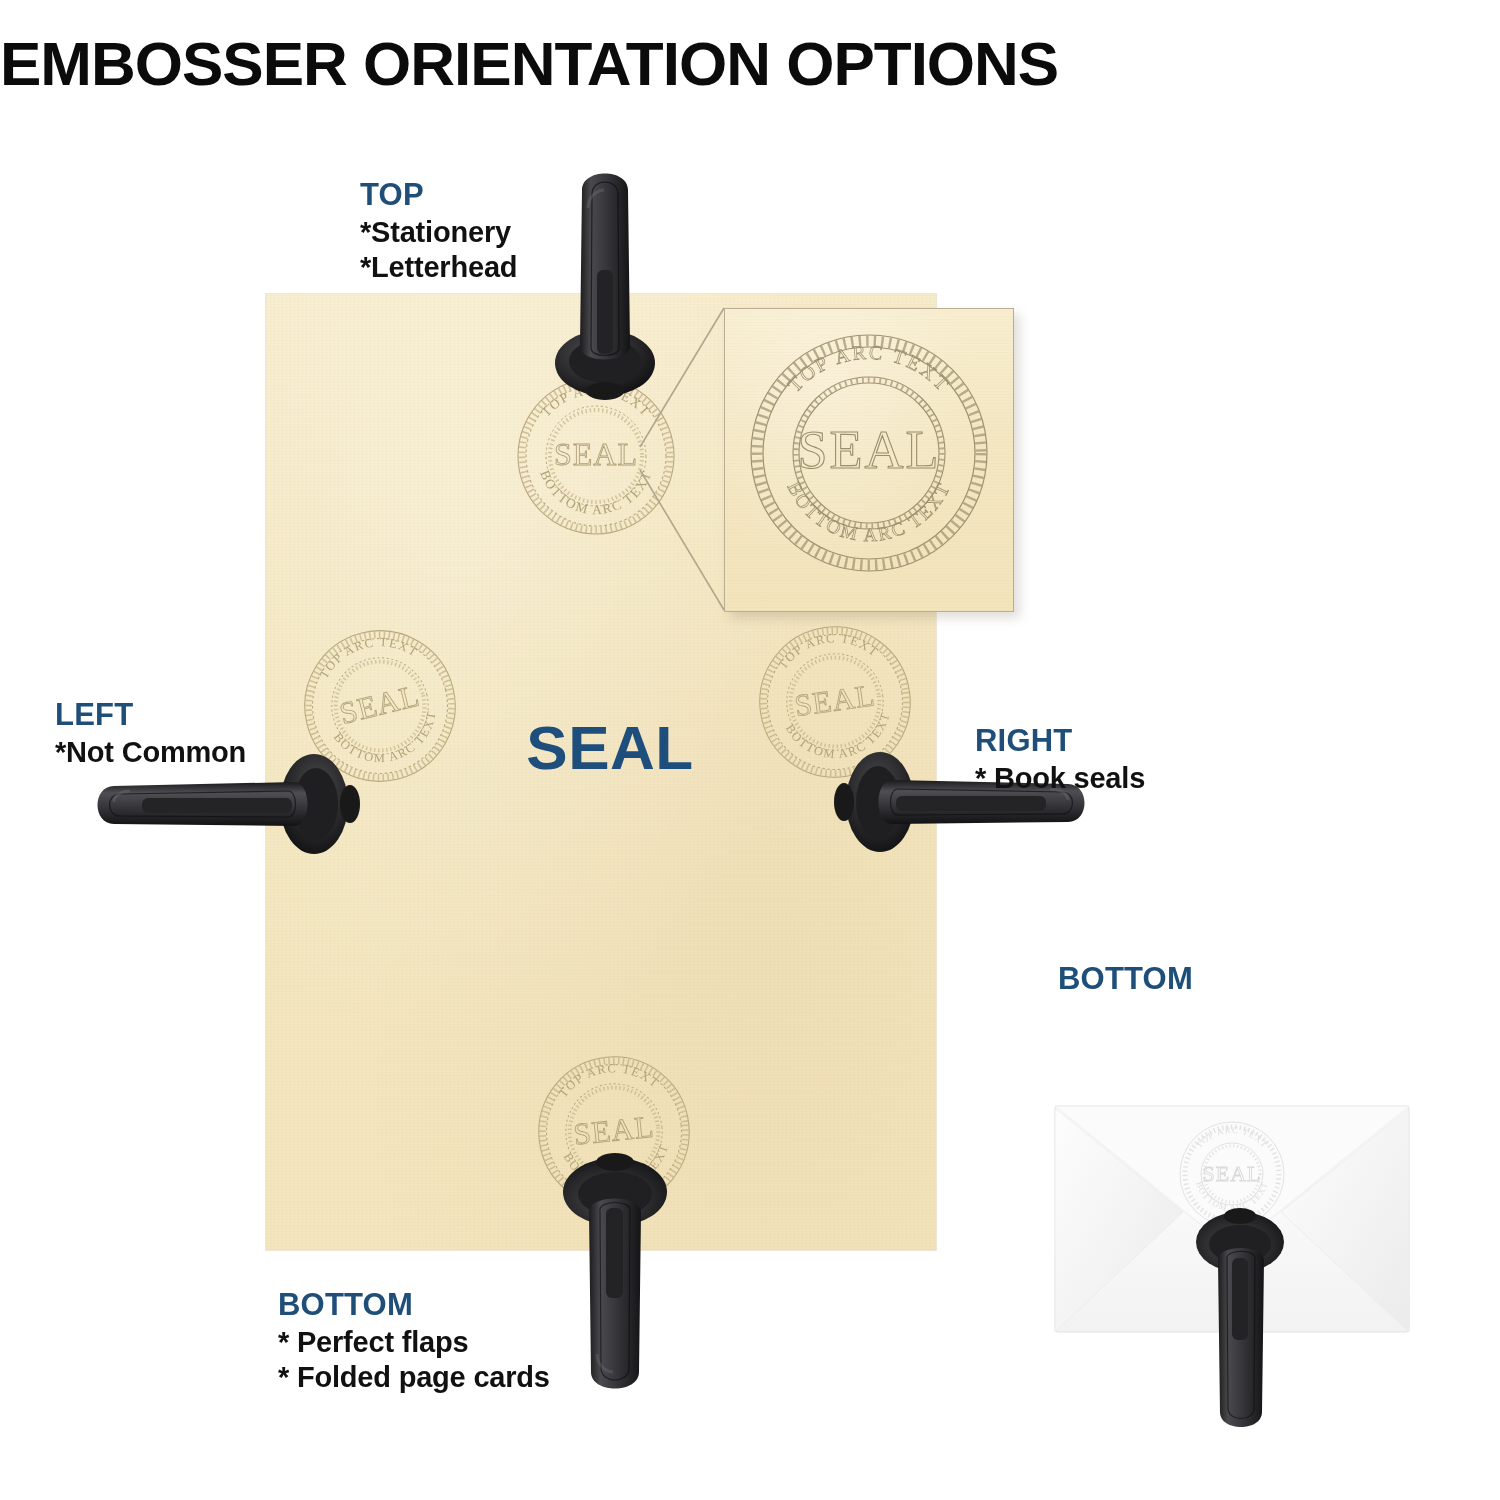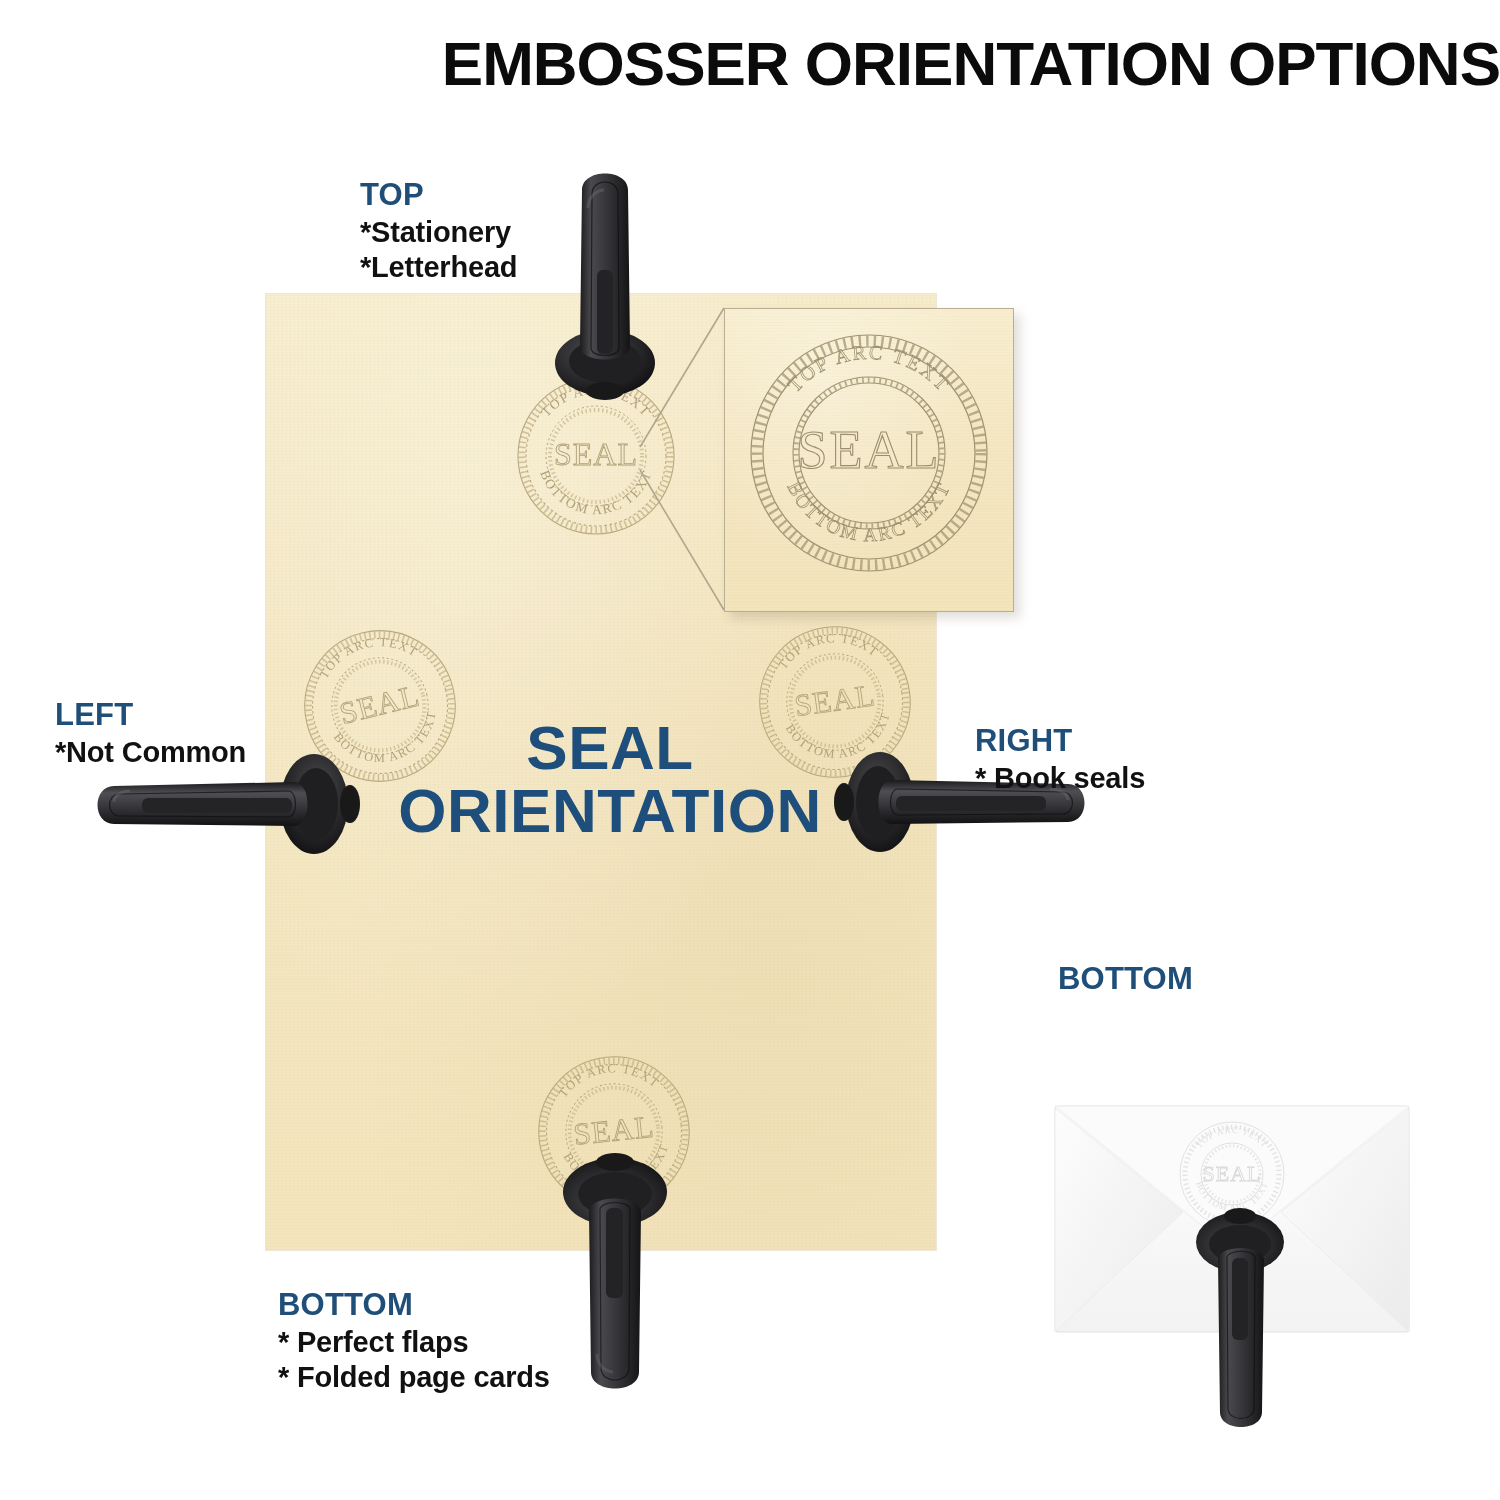--- a/index.html
+++ b/index.html
@@ -9,21 +9,21 @@
     background:#ffffff;
     font-family:"Liberation Sans", sans-serif;
     overflow:hidden;
     position:relative;
   }
   #stage{position:absolute;left:0;top:0;width:1500px;height:1500px;}
 
   
   .title{
     position:absolute;left:0;top:28px;width:1500px;
-    text-align:right;
+    text-align:left;
     font-size:62px;font-weight:700;color:#0b0b0b;
     letter-spacing:-1px;
     font-family:"Liberation Sans", sans-serif;
     white-space:nowrap;
   }
 
   
   .paper{
     position:absolute;left:266px;top:294px;width:670px;height:956px;
     background:
@@ -190,21 +190,20 @@
         <text font-family="Liberation Serif, serif" font-size="19" fill="none" stroke="#9a8e6c" stroke-width="0.7" letter-spacing="2.2">
           <textPath href="#bArcBig" startOffset="50%" text-anchor="middle">BOTTOM ARC TEXT</textPath>
         </text>
         <text x="126" y="141" text-anchor="middle" font-family="Liberation Serif, serif" font-size="54" fill="none" stroke="#9a8e6c" stroke-width="1.1" letter-spacing="2">SEAL</text>
       </svg>
     </div>
   </div>
 
   <div class="center-text">
     <span class="l1">SEAL</span>
-    <span class="l2">ORIENTATION</span>
   </div>
 
   <div class="embosser" style="left:540px;top:150px;width:130px;height:250px;">
     <svg viewBox="0 0 130 250" width="130" height="250">
       <defs>
         <linearGradient id="gHandleV" x1="0" y1="0" x2="1" y2="0">
           <stop offset="0%" stop-color="#1c1c1e"></stop>
           <stop offset="22%" stop-color="#4a4a4e"></stop>
           <stop offset="50%" stop-color="#38383c"></stop>
           <stop offset="78%" stop-color="#252528"></stop>

